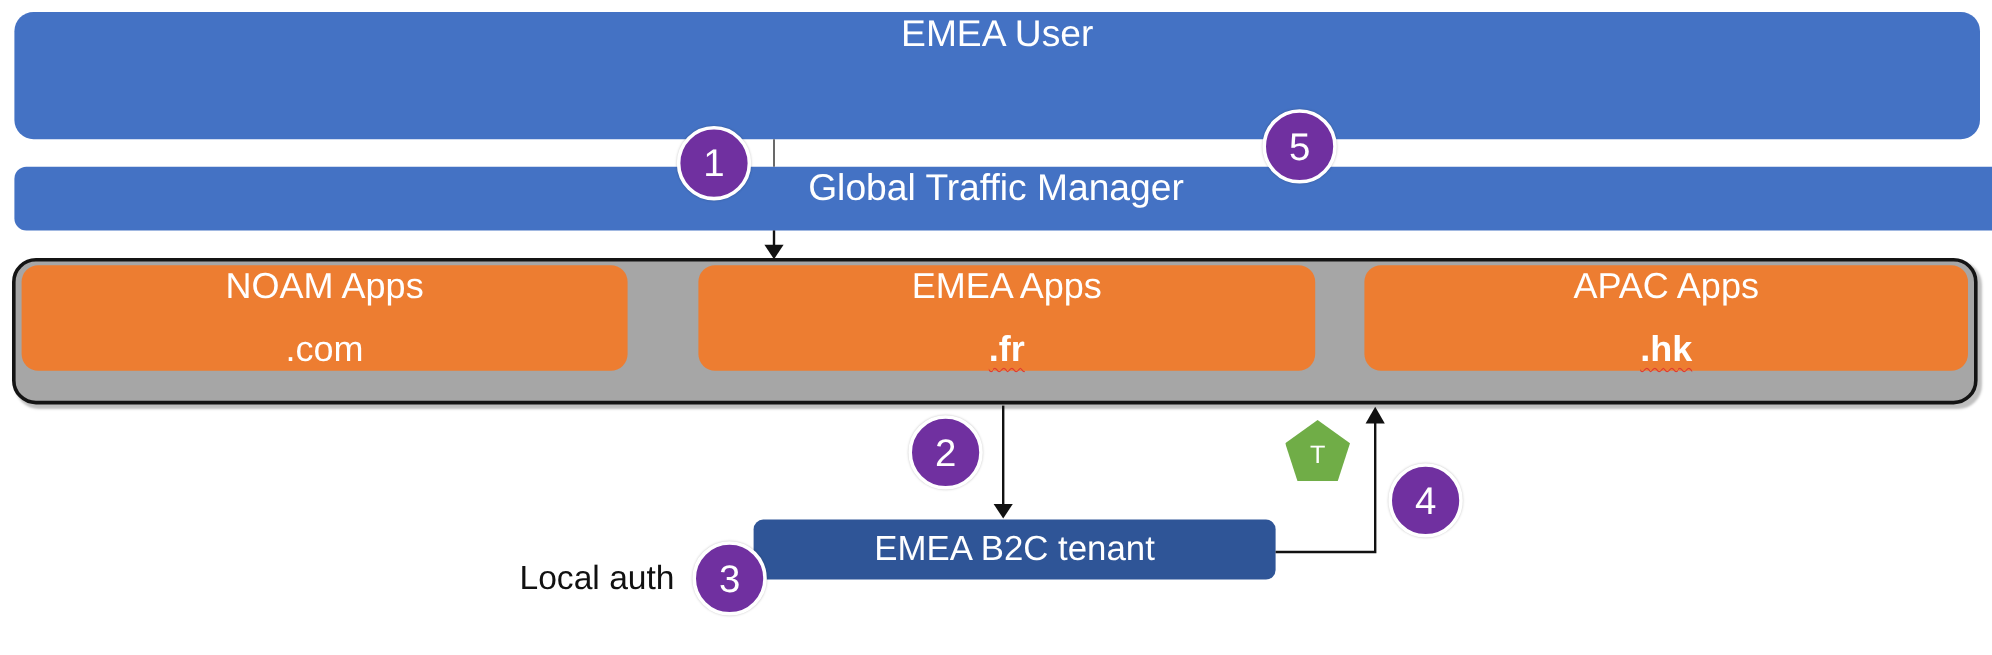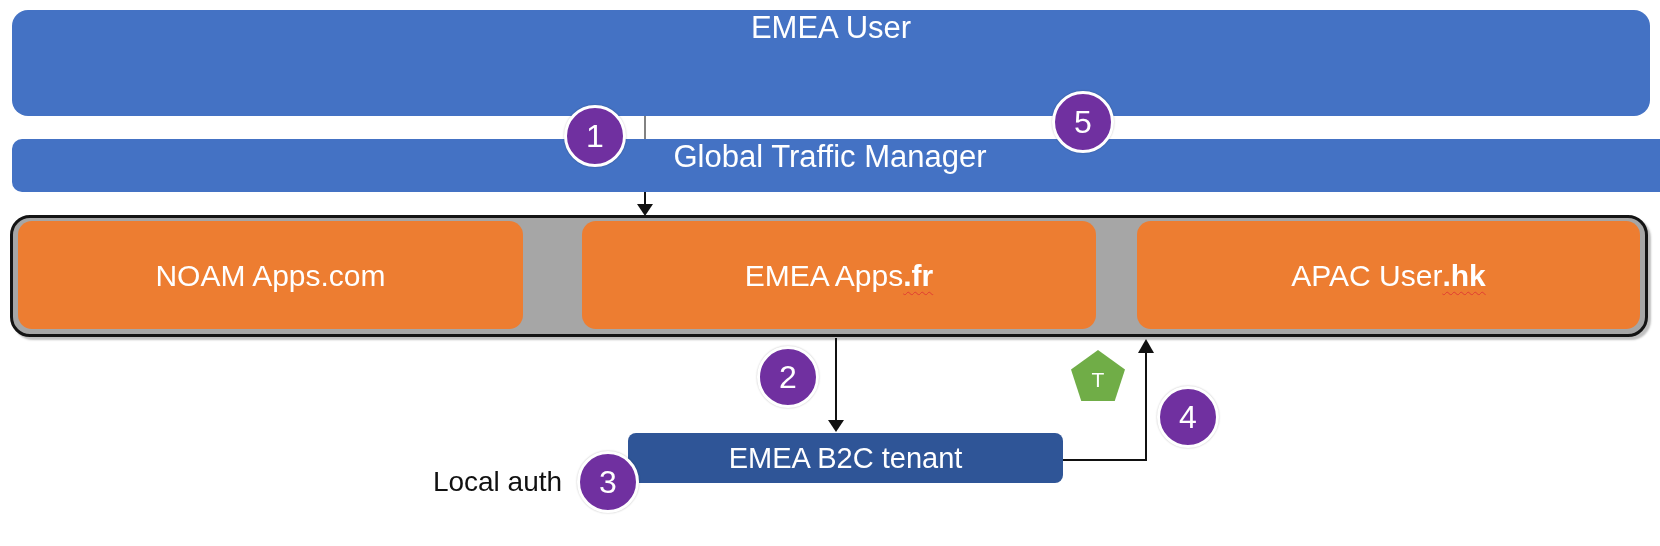--- a/index.html
+++ b/index.html
@@ -22,23 +22,23 @@
   }
   .user-bar{top:10px;height:106px;border-radius:16px;font-size:31px;}
   .gtm-bar{top:139px;height:53px;border-radius:10px;font-size:31px;padding-left:44px;}
   .gtm-bar .bar-label{position:relative;left:-45px;}
   .apps-container{
     position:absolute;left:10px;top:215px;width:1638px;height:122px;
     background:var(--container-gray,#A6A6A6);border:3px solid #141414;border-radius:20px;
     box-sizing:border-box;box-shadow:3px 3px 2px rgba(0,0,0,0.25);
   }
   .app-box{
-    position:absolute;top:221px;height:108px;background:var(--app-orange,#ED7D31);
+    position:absolute;top:221px;height:88px;background:var(--app-orange,#ED7D31);
     border-radius:14px;color:#fff;font-size:30px;line-height:53px;
-    display:flex;align-items:center;justify-content:center;text-align:center;
+    display:flex;flex-direction:column;align-items:center;justify-content:center;text-align:center;
   }
   .app-noam{left:18px;width:505px;}
   .app-emea{left:582px;width:514px;}
   .app-apac{left:1137px;width:503px;}
   .misspelled{
     text-decoration-line:underline;text-decoration-style:wavy;
     text-decoration-color:var(--squiggle-red,#E03C31);
     text-decoration-thickness:1px;text-underline-offset:5px;font-weight:bold;
   }
   .tenant-box{
@@ -88,21 +88,21 @@
 
   <div class="app-box app-noam">
     <span>NOAM Apps</span>
     <span>.com</span>
   </div>
   <div class="app-box app-emea">
     <span>EMEA Apps</span>
     <span class="misspelled">.fr</span>
   </div>
   <div class="app-box app-apac">
-    <span>APAC User</span>
+    <span>APAC Apps</span>
     <span class="misspelled">.hk</span>
   </div>
 
   <svg class="arrows" viewBox="0 0 1660 546" xmlns="http://www.w3.org/2000/svg">
 
     <line x1="645" y1="116" x2="645" y2="139" stroke="#595959" stroke-width="1.5"></line>
 
     <g>
       <line x1="645" y1="192" x2="645" y2="205" stroke="#111" stroke-width="2"></line>
       <polygon points="637,204 653,204 645,216" fill="#111"></polygon>

